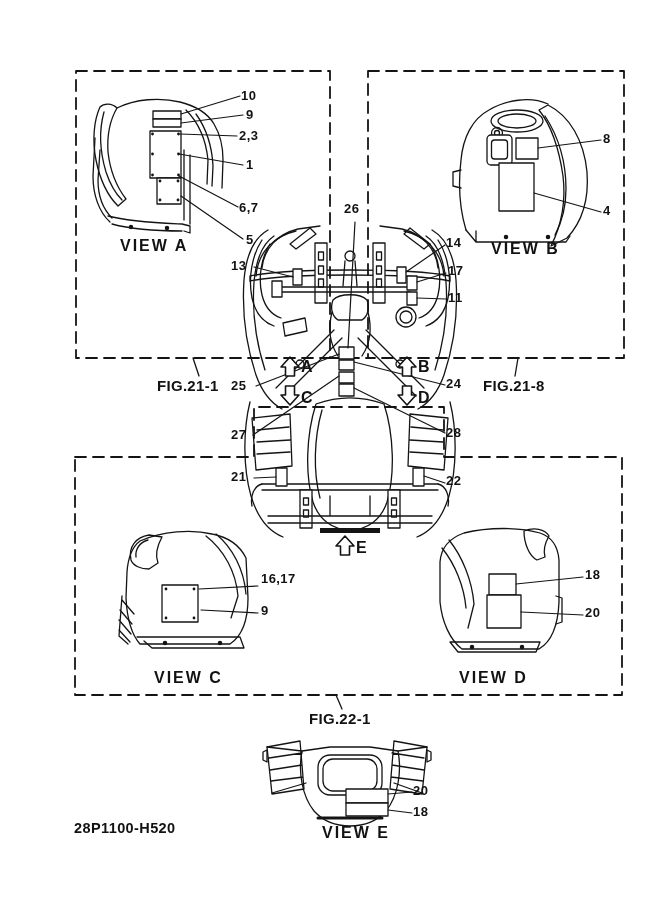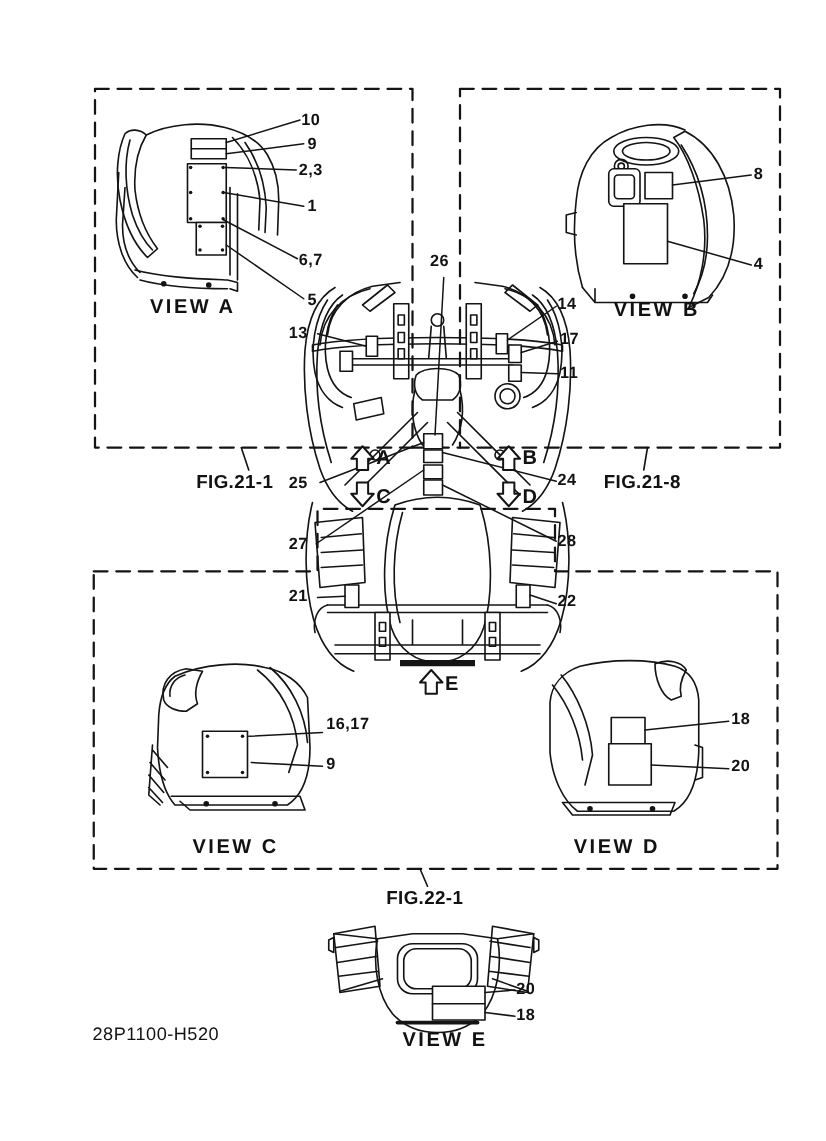--- a/index.html
+++ b/index.html
@@ -6,21 +6,21 @@
   .page{
     position:relative;width:661px;height:913px;background:#ffffff;
     font-family:"Liberation Sans",sans-serif;color:#111;overflow:hidden;margin:0 auto;
   }
   .art{position:absolute;left:0;top:0;}
   .txt{position:absolute;line-height:1;color:#121212;white-space:nowrap;}
   .callout{font-weight:bold;font-size:13px;letter-spacing:.4px;}
   .viewlabel{font-weight:bold;font-size:16px;letter-spacing:2px;}
   .figref{font-weight:bold;font-size:15px;letter-spacing:.3px;text-align:center;}
   .arrowletter{font-weight:bold;font-size:16px;}
-  .partnum{font-weight:normal;font-size:14.5px;letter-spacing:.4px;}
+  .partnum{font-weight:bold;font-size:14.5px;letter-spacing:.4px;}
 </style>
 </head>
 <body>
 
 <div class="page">
 
 <svg class="art" width="661" height="913" viewBox="0 0 661 913" fill="none" stroke="#141414" stroke-width="1.3" stroke-linecap="round" stroke-linejoin="round">
 
   <g stroke-width="1.8" stroke-dasharray="11 7">
     <rect x="76" y="71" width="254" height="287"></rect>

